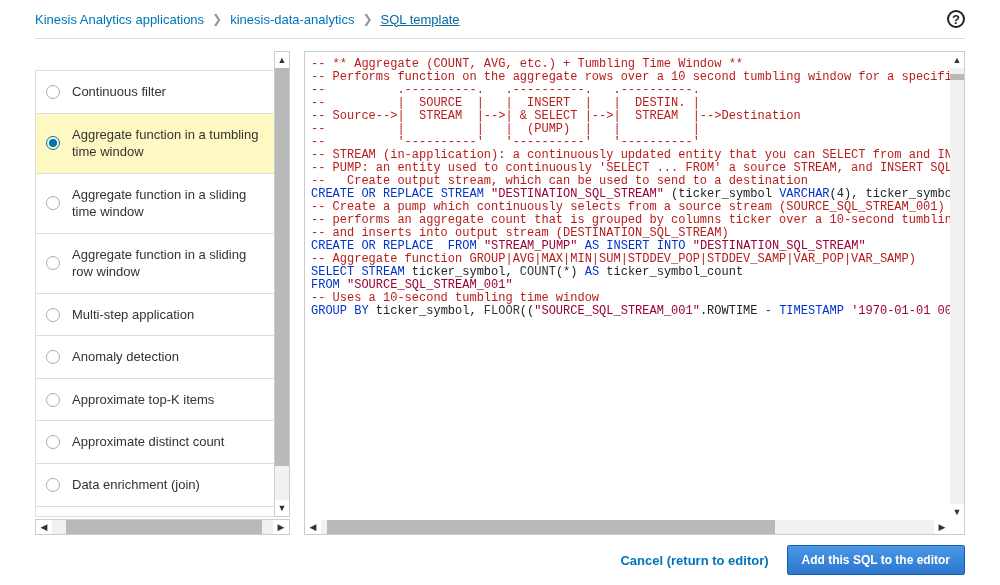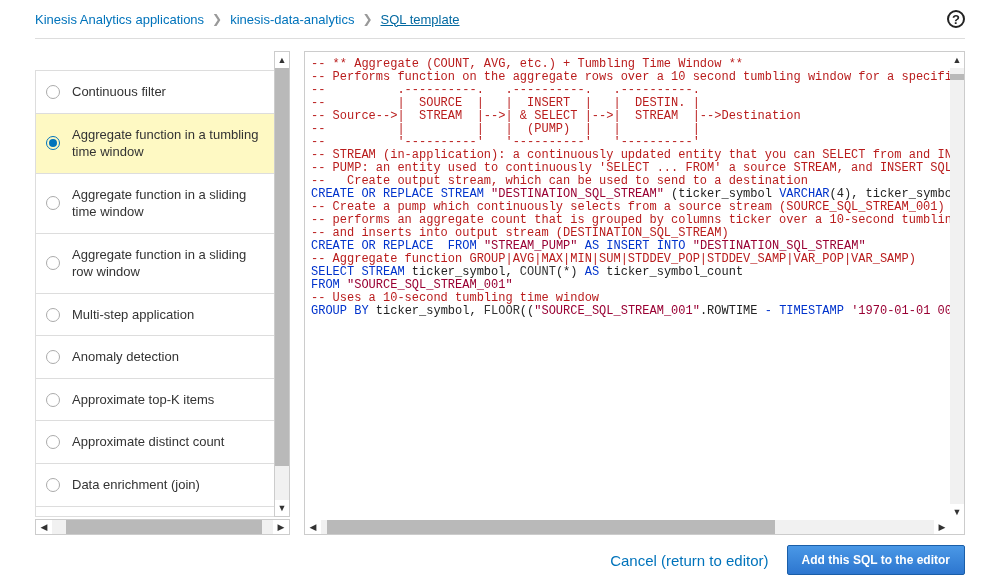--- a/index.html
+++ b/index.html
@@ -34,21 +34,21 @@
   .code-inner { position:absolute; left:0; top:0; right:14px; bottom:14px; overflow:hidden; padding:6px 0 0 6px; font-family:"Courier New",monospace; font-size:12px; line-height:13px; white-space:pre; color:#222; }
   .code-hscroll { position:absolute; bottom:0; left:0; right:14px; height:14px; background:#fff; display:flex; align-items:center; }
   .code-vscroll { position:absolute; top:0; right:0; bottom:14px; width:14px; background:#fff; display:flex; flex-direction:column; }
   .code-corner { position:absolute; right:0; bottom:0; width:14px; height:14px; background:#fff; }
   .tok-comment { color:#b91c1c; }
   .tok-kw      { color:#0033cc; }
   .tok-str     { color:#990033; }
   .tok-func    { color:#333; }
   .tok-op      { color:#0033cc; }
   .footer { display:flex; justify-content:flex-end; align-items:center; gap:18px; height:50px; }
-  .cancel-link { color:#0073bb; text-decoration:none; font-weight:normal; font-size:15px; cursor:pointer; }
+  .cancel-link { color:#0073bb; text-decoration:none; font-weight:bold; font-size:13px; cursor:pointer; }
   .primary-btn { background:#2b7dd6; background:linear-gradient(#4a98e6,#2d76cf); color:#fff; border:1px solid #1a5ea8; padding:7px 14px; font-size:12px; font-weight:bold; border-radius:2px; cursor:pointer; }
 </style>
 </head>
 <body>
 
 <div class="page">
   <div class="breadcrumbs">
     <a href="#">Kinesis Analytics applications</a>
     <span class="sep">❯</span>
     <a href="#">kinesis-data-analytics</a>

